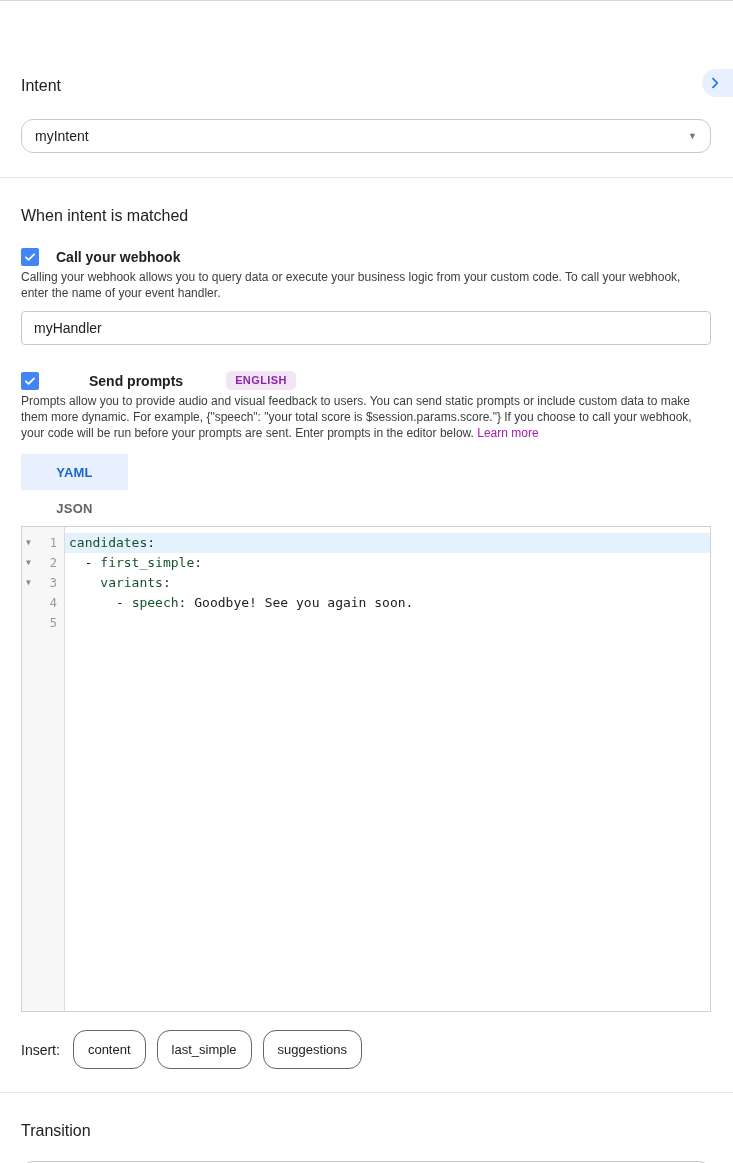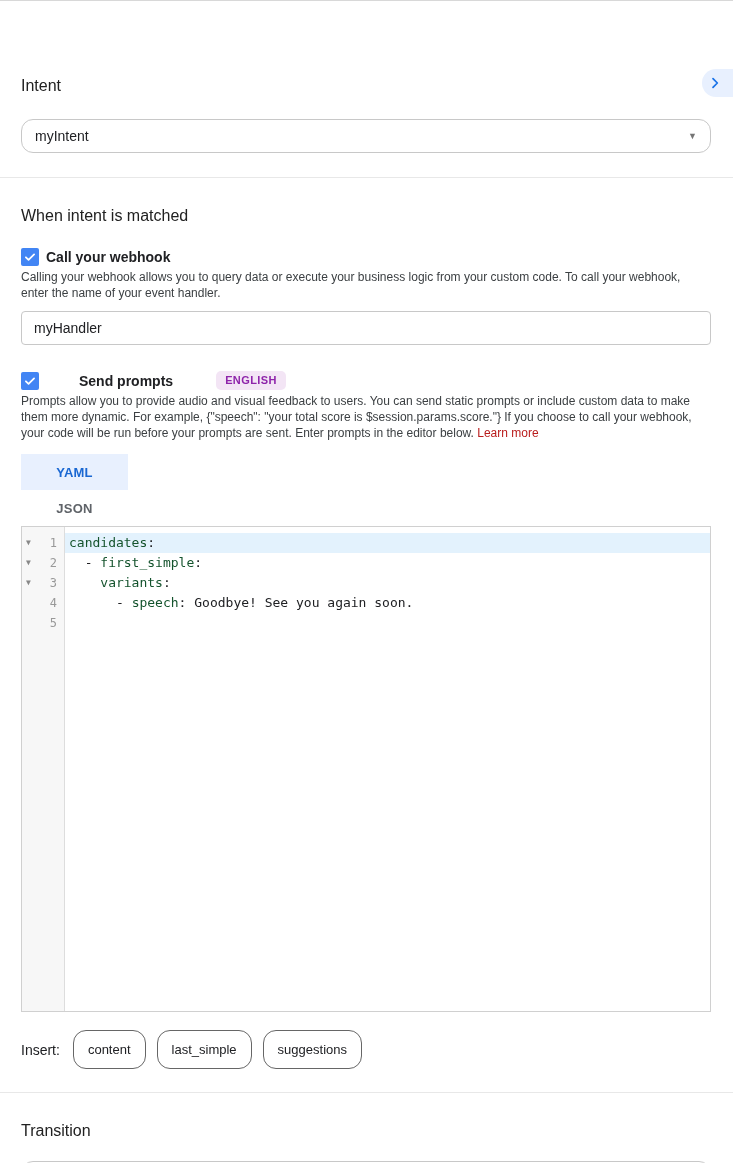--- a/index.html
+++ b/index.html
@@ -33,28 +33,28 @@
   .sec-matched { padding-top:28px; padding-bottom:23px; }
   .checkbox-row { display:flex; align-items:center; }
   .row-webhook { margin-top:23px; }
   .row-prompts { margin-top:26px;gap:33px; }
   .checkbox {
     width:18px; height:18px; border-radius:2px; background:#4285f4;
     display:inline-flex; align-items:center; justify-content:center;
     cursor:pointer; flex:none;
   }
   .checkbox svg { width:14px; height:14px; }
-  .checkbox-label { margin-left:7px; font-size:14px; font-weight:700; color:#202124; }
+  .checkbox-label { margin-left:17px; font-size:14px; font-weight:700; color:#202124; }
   .lang-badge {
     margin-left:10px; background:#f3e5f5; color:#8e24aa;
     font-size:11px; font-weight:700; letter-spacing:0.4px;
     padding:3px 9px; border-radius:5px; line-height:13px;
   }
   p.desc { margin-top:3px; font-size:12px; line-height:16px; color:#3c4043; }
-  .link { color:#b91c1c; text-decoration:none; cursor:pointer; }
+  .link { color:#a21caf; text-decoration:none; cursor:pointer; }
   .text-input {
     margin-top:10px; width:100%; height:34px; border:1px solid #c8c8c8;
     border-radius:4px; padding:12px 12px; font-size:14px; color:#202124;
     font-family:"Liberation Sans", sans-serif; outline:none; display:block;
   }
 
   
   .tabs { margin-top:13px; display:flex;flex-direction:column; }
   .tab {
     width:107px; height:36px; display:flex; align-items:center; justify-content:center;

